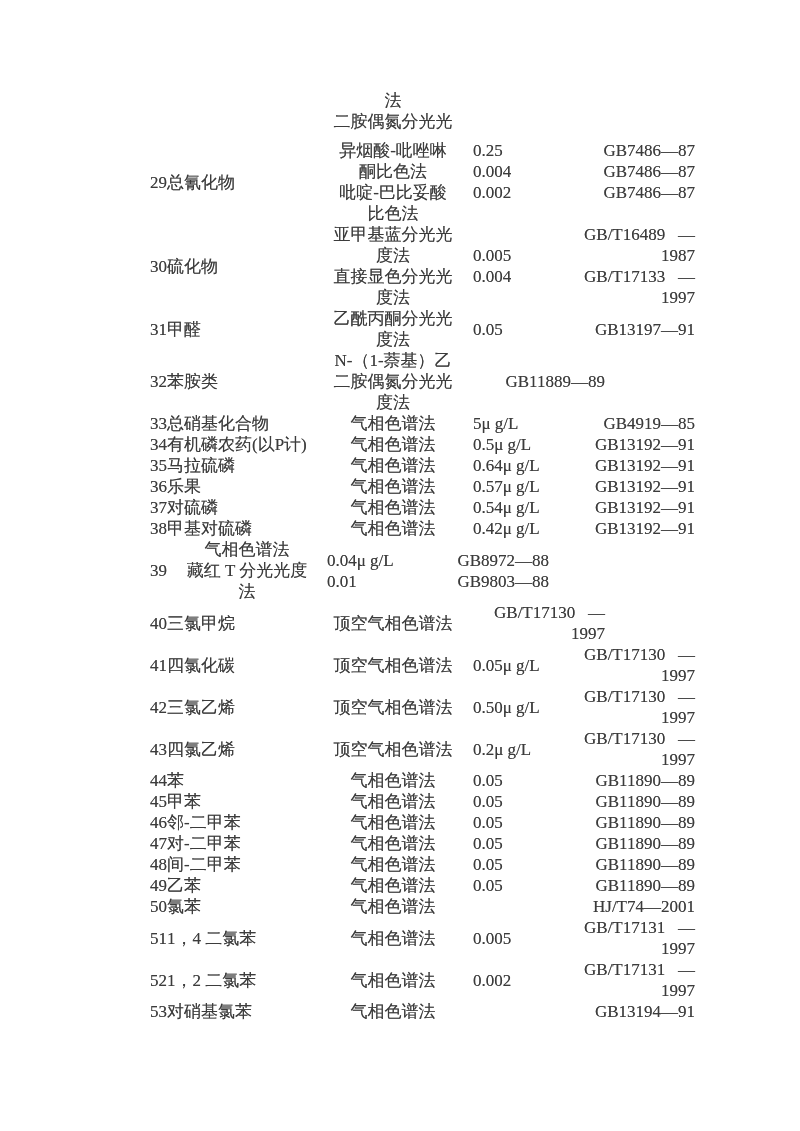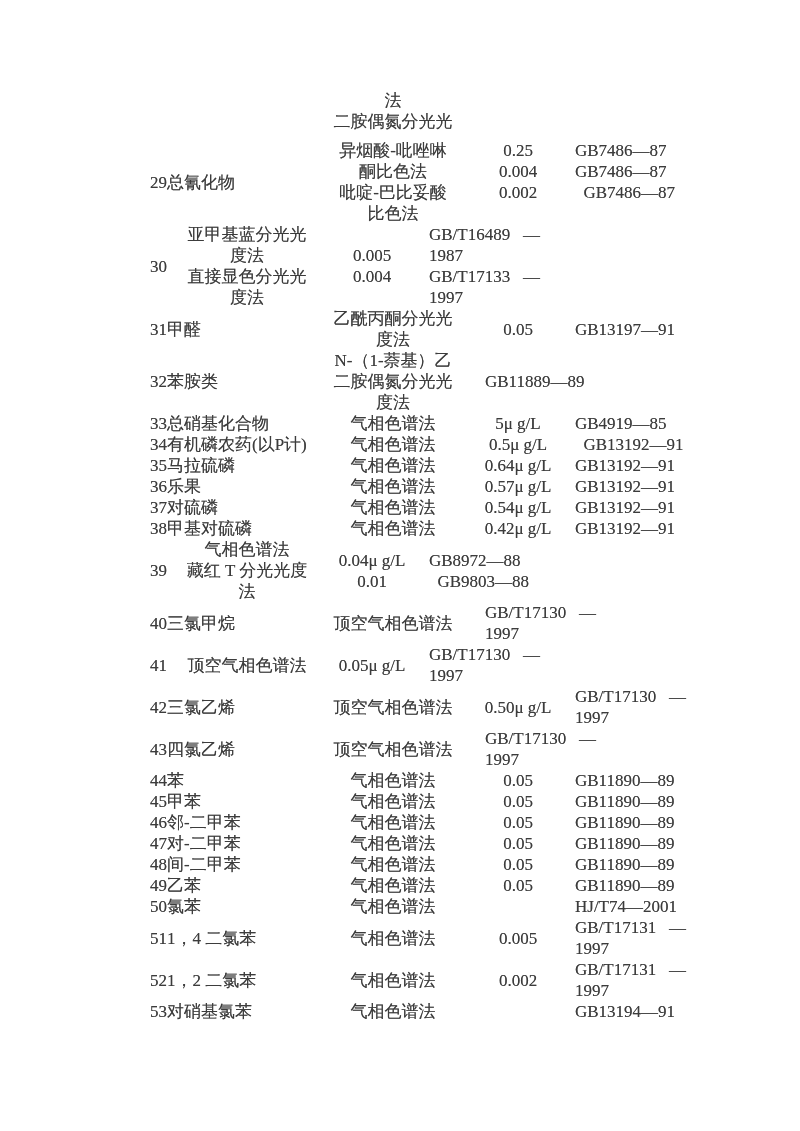--- a/index.html
+++ b/index.html
@@ -21,23 +21,23 @@
   .cell{display:flex;flex-direction:column;justify-content:center;}
   .line{
     height:21px;line-height:21px;
     font-size:17px;
     white-space:pre;
     text-shadow:0 0 0.5px rgba(70,70,70,.65);
   }
   .num{width:32px;text-align:right;}
   .item{width:146px;text-align:left;}
   .method{width:160px;text-align:center;}
-  .value{width:90px;text-align:center;}
+  .value{width:90px;}
   .spacer{width:12px;}
-  .std{width:120px;text-align:left;}
+  .std{width:120px;text-align:right;}
 </style>
 </head>
 <body>
 
 <div class="page">
   <div class="table" id="table">
       <div class="group">
         <div class="cell num">
           <div class="line"></div>
         </div>
@@ -80,20 +80,23 @@
           <div class="line">GB7486—87</div>
           <div class="line">GB7486—87</div>
           <div class="line">  GB7486—87</div>
           <div class="line"></div>
         </div>
       </div>
       <div class="group">
         <div class="cell num">
           <div class="line">30</div>
         </div>
+        <div class="cell item">
+          <div class="line">硫化物</div>
+        </div>
         <div class="cell method">
           <div class="line">亚甲基蓝分光光</div>
           <div class="line">度法</div>
           <div class="line">直接显色分光光</div>
           <div class="line">度法</div>
         </div>
         <div class="cell value">
           <div class="line"></div>
           <div class="line">0.005</div>
           <div class="line">0.004</div>
@@ -283,20 +286,23 @@
         <div class="cell spacer"></div>
         <div class="cell std">
           <div class="line">GB/T17130   —</div>
           <div class="line">1997</div>
         </div>
       </div>
       <div class="group">
         <div class="cell num">
           <div class="line">41</div>
         </div>
+        <div class="cell item">
+          <div class="line">四氯化碳</div>
+        </div>
         <div class="cell method">
           <div class="line">顶空气相色谱法</div>
         </div>
         <div class="cell value">
           <div class="line">0.05μ g/L</div>
         </div>
         <div class="cell spacer"></div>
         <div class="cell std">
           <div class="line">GB/T17130   —</div>
           <div class="line">1997</div>
@@ -323,20 +329,23 @@
       </div>
       <div class="group">
         <div class="cell num">
           <div class="line">43</div>
         </div>
         <div class="cell item">
           <div class="line">四氯乙烯</div>
         </div>
         <div class="cell method">
           <div class="line">顶空气相色谱法</div>
+        </div>
+        <div class="cell value">
+          <div class="line">0.2μ g/L</div>
         </div>
         <div class="cell spacer"></div>
         <div class="cell std">
           <div class="line">GB/T17130   —</div>
           <div class="line">1997</div>
         </div>
       </div>
       <div class="group">
         <div class="cell num">
           <div class="line">44</div>

